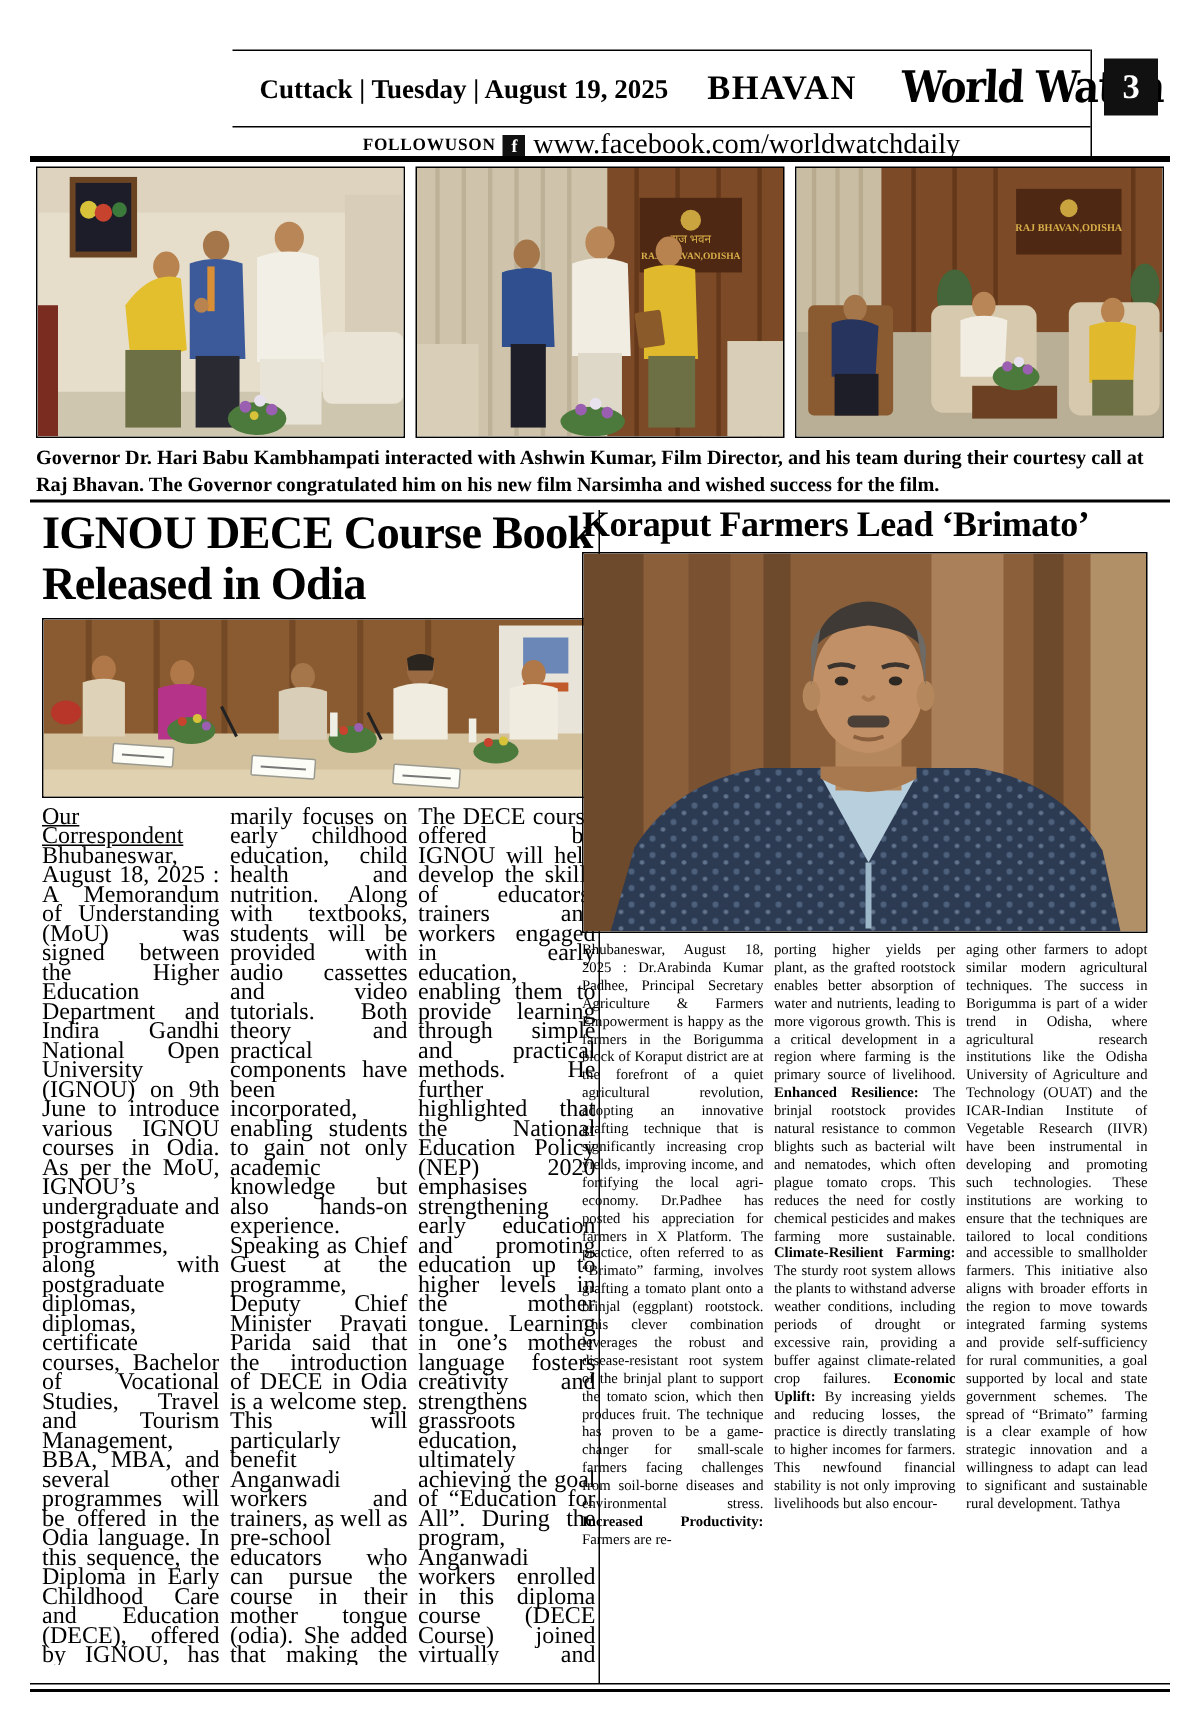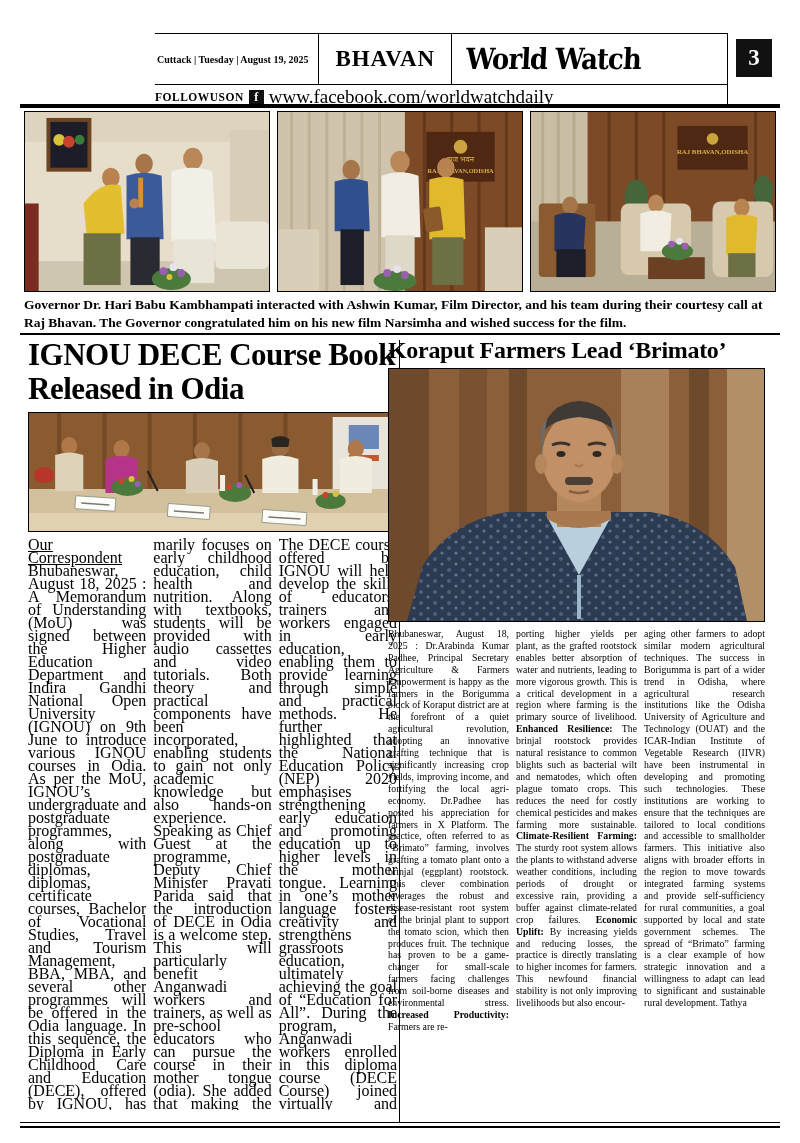--- a/index.html
+++ b/index.html
@@ -1,26 +1,26 @@
 <!DOCTYPE html>
 <html><head>
 <meta charset="utf-8">
 <style>
   html,body{margin:0;padding:0;background:#fff;}
   .page{position:relative;width:800px;height:1143px;background:#fff;color:#000;
         font-family:"Liberation Serif",serif;overflow:hidden;}
   
   .hdr{position:absolute;left:155px;top:33px;width:572px;}
   .hdr-row{display:flex;align-items:center;height:50px;border-top:1px solid #000;border-bottom:1px solid #000;}
-  .hdr-date{font-weight:bold;font-size:10px;padding:0 10px 0 2px;white-space:nowrap;}
+  .hdr-date{font-weight:bold;font-size:18px;padding:0 10px 0 2px;white-space:nowrap;margin-left:16px;}
   .vsep{width:1px;align-self:stretch;background:#000;}
   .hdr-section{font-weight:bold;font-size:23px;letter-spacing:1px;padding:0 16px;font-family:"Liberation Serif",serif;}
   .hdr-logo{font-family:"DejaVu Serif",serif;font-weight:bold;font-size:26px;letter-spacing:-1px;
             transform:scaleY(1.12) skewX(-3deg);display:inline-block;padding:0 14px;white-space:nowrap;}
-  .hdr-follow{height:20px;display:flex;align-items:center;justify-content:flex-start;gap:5px;padding-top:2px;}
+  .hdr-follow{height:20px;display:flex;align-items:center;justify-content:center;gap:5px;padding-top:2px;}
   .follow-label{font-weight:bold;font-size:11.5px;letter-spacing:.5px;}
   .fb{display:inline-flex;align-items:center;justify-content:center;width:15px;height:15px;background:#111;
       color:#fff;font-weight:bold;font-size:12px;font-family:"Liberation Serif",serif;}
   .fb-url{font-size:19px;}
   .vline-long{position:absolute;left:727px;top:33px;width:1px;height:71px;background:#000;}
   .pageno{position:absolute;left:736px;top:39px;width:36px;height:38px;background:#111;color:#fff;
           display:flex;align-items:center;justify-content:center;font-weight:bold;font-size:23px;}
   .rule-thick{position:absolute;left:20px;top:104px;width:760px;height:4px;background:#000;}
   
   .photo-strip{position:absolute;left:24px;top:111px;width:752px;height:181px;display:flex;gap:7px;}

